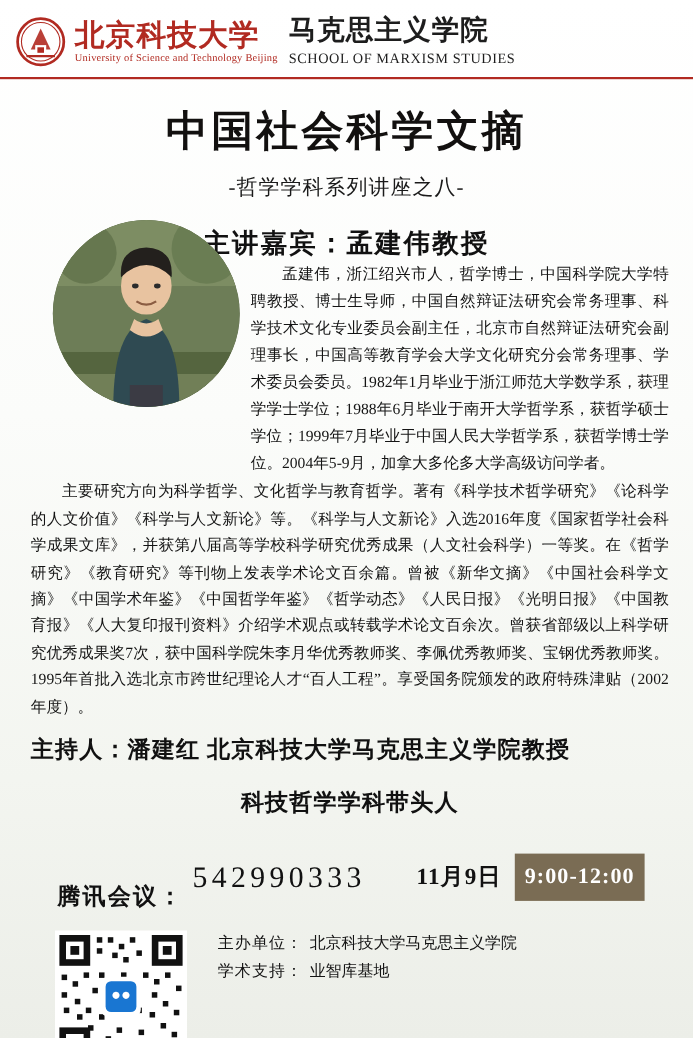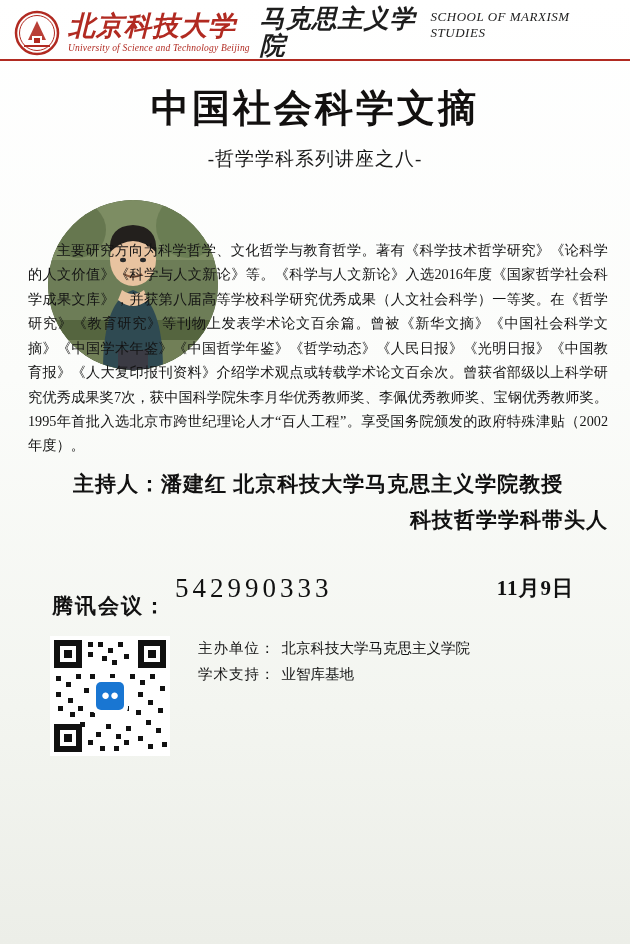--- a/index.html
+++ b/index.html
@@ -19,23 +19,22 @@
     height: 944px;
     background: linear-gradient(180deg, #ffffff 0%, #fbfcfa 40%, #f3f5f0 75%, #eceee8 100%);
     box-sizing: border-box;
   }
   
   .header {
     display: flex;
     align-items: center;
     padding: 12px 14px 6px 14px;
     border-bottom: 2px solid #b12a21;
-    height: 61px;
+    height: 72px;
     box-sizing: border-box;
-    font-style: italic;
   }
   .logo-mark {
     width: 46px;
     height: 46px;
     flex: 0 0 auto;
     margin-right: 8px;
   }
   .uni-block {
     display: flex;
     flex-direction: column;
@@ -52,21 +51,21 @@
   }
   .uni-en {
     font-family: "Liberation Serif", "DejaVu Serif", serif;
     font-size: 9.5px;
     color: #b12a21;
     letter-spacing: 0.2px;
     margin-top: 2px;
   }
   .school-block {
     display: flex;
-    flex-direction: row;
+    flex-direction: column;
     justify-content: center;
     margin-left: 10px;
   }
   .school-cn {
     font-size: 25px;
     font-weight: bold;
     color: #1d1d1d;
     letter-spacing: 1px;
     line-height: 1.05;
   }
@@ -129,34 +128,34 @@
     text-indent: 2em;
   }
   .bio-first {
     padding-left: 200px;
   }
   .bio-rest {
     padding-left: 0;
   }
   
   .host {
+    text-align: left;
+    font-size: 21px;
+    font-weight: bold;
+    color: #111;
+    letter-spacing: 1px;
+    margin-top: 8px;
+  }
+  .host-sub {
     text-align: center;
     font-size: 21px;
     font-weight: bold;
     color: #111;
     letter-spacing: 1px;
-    margin-top: 8px;
-  }
-  .host-sub {
-    text-align: right;
-    font-size: 21px;
-    font-weight: bold;
-    color: #111;
-    letter-spacing: 1px;
-    margin-top: 0;
+    margin-top: 12px;
   }
   
   .meeting-row {
     display: flex;
     align-items: center;
     margin-top: 14px;
     padding: 0 22px 0 24px;
   }
   .meeting-label {
     font-size: 21px;
@@ -265,20 +264,21 @@
       <div class="uni-en">University of Science and Technology Beijing</div>
     </div>
     <div class="school-block">
       <div class="school-cn">马克思主义学院</div>
       <div class="school-en">SCHOOL OF MARXISM STUDIES</div>
     </div>
   </div>
 
   <div class="main-title">中国社会科学文摘</div>
   <div class="subtitle">-哲学学科系列讲座之八-</div>
+  <div class="speaker-line">主讲嘉宾：孟建伟教授</div>
 
   <div class="photo">
     <svg width="170" height="170" viewBox="0 0 170 170" xmlns="http://www.w3.org/2000/svg">
       <defs>
         <clipPath id="circ">
             <circle cx="85" cy="85" r="85"></circle>
           </clipPath>
       </defs>
       <g clip-path="url(#circ)">
         <rect width="170" height="170" fill="#6d7d57"></rect>
@@ -294,29 +294,31 @@
         <ellipse cx="95" cy="60" rx="3" ry="2.2" fill="#2b2b2b"></ellipse>
         <path d="M76 74 q9 6 18 0" stroke="#8a5c42" stroke-width="2" fill="none"></path>
         <path d="M55 170 q0 -70 30 -80 q30 10 30 80 Z" fill="#2f4a52"></path>
         <path d="M70 100 q15 12 30 0 l-4 -10 q-11 8 -22 0 Z" fill="#e8c3a0"></path>
         <rect x="70" y="150" width="30" height="20" fill="#3b3b44"></rect>
       </g>
     </svg>
   </div>
 
   <div class="bio">
+    <p class="bio-first">孟建伟，浙江绍兴市人，哲学博士，中国科学院大学特聘教授、博士生导师，中国自然辩证法研究会常务理事、科学技术文化专业委员会副主任，北京市自然辩证法研究会副理事长，中国高等教育学会大学文化研究分会常务理事、学术委员会委员。1982年1月毕业于浙江师范大学数学系，获理学学士学位；1988年6月毕业于南开大学哲学系，获哲学硕士学位；1999年7月毕业于中国人民大学哲学系，获哲学博士学位。2004年5-9月，加拿大多伦多大学高级访问学者。</p>
     <p class="bio-rest">主要研究方向为科学哲学、文化哲学与教育哲学。著有《科学技术哲学研究》《论科学的人文价值》《科学与人文新论》等。《科学与人文新论》入选2016年度《国家哲学社会科学成果文库》，并获第八届高等学校科学研究优秀成果（人文社会科学）一等奖。在《哲学研究》《教育研究》等刊物上发表学术论文百余篇。曾被《新华文摘》《中国社会科学文摘》《中国学术年鉴》《中国哲学年鉴》《哲学动态》《人民日报》《光明日报》《中国教育报》《人大复印报刊资料》介绍学术观点或转载学术论文百余次。曾获省部级以上科学研究优秀成果奖7次，获中国科学院朱李月华优秀教师奖、李佩优秀教师奖、宝钢优秀教师奖。1995年首批入选北京市跨世纪理论人才“百人工程”。享受国务院颁发的政府特殊津贴（2002年度）。</p>
 
     <div class="host">主持人：潘建红 北京科技大学马克思主义学院教授</div>
     <div class="host-sub">科技哲学学科带头人</div>
 
     <div class="meeting-row">
       <span class="meeting-label">腾讯会议：</span>
       <span class="meeting-id">542990333</span>
       <span class="meeting-date">11月9日</span>
+      <span class="meeting-time">9:00-12:00</span>
     </div>
 
     <div class="bottom">
       <div class="qr">
         <svg width="120" height="120" viewBox="0 0 120 120" xmlns="http://www.w3.org/2000/svg">
           <rect width="120" height="120" fill="#ffffff"></rect>
           <g fill="#111111">
             <rect x="4" y="4" width="28" height="28"></rect>
             <rect x="88" y="4" width="28" height="28"></rect>
             <rect x="4" y="88" width="28" height="28"></rect>

